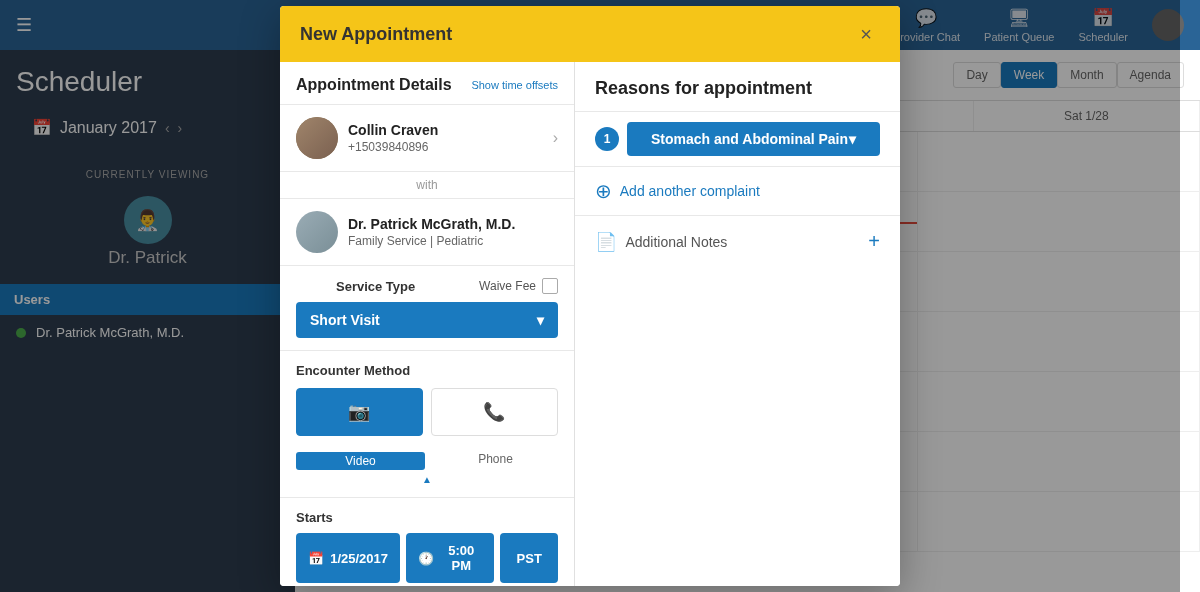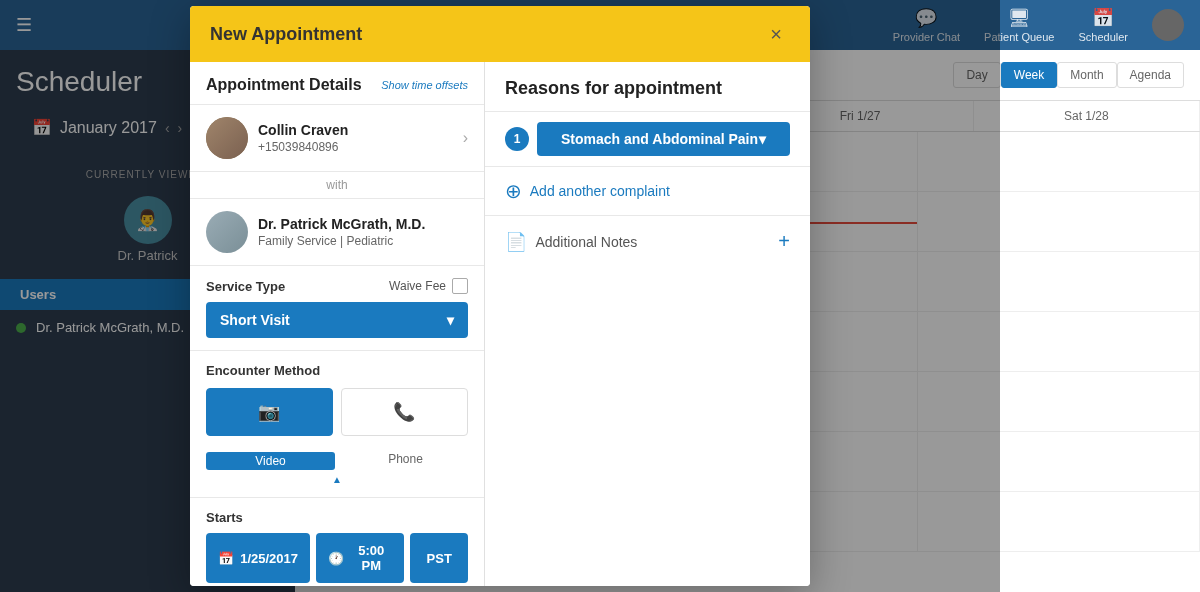--- a/index.html
+++ b/index.html
@@ -23,43 +23,43 @@
 
     .scheduler-main { display: flex; height: calc(592px - 50px); }
     .sidebar { width: 295px; background: #2e3d4f; height: 100%; }
     .sidebar-header { padding: 16px; color: white; }
     .sidebar-title { font-size: 28px; font-weight: 300; color: white; margin-bottom: 12px; }
     .sidebar-month { display: flex; align-items: center; gap: 8px; color: white; font-size: 16px; padding: 8px 16px; }
     .month-nav { color: #aaa; cursor: pointer; font-size: 14px; }
     .calendar-icon { font-size: 16px; }
     .currently-viewing { font-size: 10px; color: #aaa; text-align: center; padding: 8px; letter-spacing: 1px; text-transform: uppercase; }
     .provider-avatar { width: 48px; height: 48px; border-radius: 50%; background: #4a90a4; margin: 0 auto 4px; display: flex; align-items: center; justify-content: center; font-size: 20px; color: white; }
-    .provider-name-small { color: #ccc; font-size: 13px; text-align: left; }
-    .users-tab { background: #1a7abf; color: white; padding: 8px 20px; font-size: 13px; font-weight: 600; margin: 8px 0 0; }
+    .provider-name-small { color: #ccc; font-size: 17px; text-align: left; }
+    .users-tab { background: #1a7abf; color: white; padding: 8px 14px; font-size: 13px; font-weight: 600; margin: 8px 0 0; }
     .user-item { display: flex; align-items: center; gap: 10px; padding: 10px 16px; color: white; font-size: 13px; }
     .user-dot { width: 10px; height: 10px; border-radius: 50%; background: #4cae4c; }
 
     .calendar-area { flex: 1; background: white; }
     .calendar-header { display: flex; align-items: center; justify-content: space-between; padding: 12px 16px; border-bottom: 1px solid #ddd; }
     .avail-btn { color: #666; font-size: 13px; }
     .appt-btn { color: #666; font-size: 13px; }
     .view-buttons { display: flex; gap: 0; }
     .view-btn { padding: 5px 12px; border: 1px solid #ddd; background: white; color: #666; font-size: 12px; cursor: pointer; border-radius: 3px; }
     .view-btn.active { background: #1a7abf; color: white; border-color: #1a7abf; }
     .calendar-grid-header { display: flex; border-bottom: 1px solid #ddd; }
     .cal-col { flex: 1; text-align: center; padding: 8px; font-size: 12px; color: #666; border-right: 1px solid #eee; }
     .calendar-body { position: relative; }
     .cal-row { display: flex; height: 60px; border-bottom: 1px solid #eee; }
     .cal-time-col { width: 60px; }
     .cal-body-col { flex: 1; border-right: 1px solid #eee; position: relative; }
     .red-line { position: absolute; left: 0; right: 0; height: 2px; background: #e74c3c; top: 30px; }
 
     
     .modal-overlay {
-      position: absolute; top: 0; left: 0; width: 1000px; height: 592px;
+      position: absolute; top: 0; left: 0; width: 1180px; height: 592px;
       background: rgba(0,0,0,0.4); display: flex; align-items: center; justify-content: center;
       z-index: 100;
     }
     .modal {
       width: 620px; max-height: 580px; background: white; border-radius: 4px;
       box-shadow: 0 10px 40px rgba(0,0,0,0.3); overflow: hidden; position: relative;
       display: flex; flex-direction: column;
     }
     .modal-header {
       background: #f5c518; padding: 14px 20px; display: flex; align-items: center; justify-content: space-between;
@@ -71,21 +71,21 @@
     
     .modal-left {
       width: 295px; border-right: 1px solid #e0e0e0; padding: 0; overflow-y: auto;
       background: white;
     }
     .appt-details-header {
       display: flex; align-items: center; justify-content: space-between;
       padding: 14px 16px 10px; border-bottom: 1px solid #e8e8e8;
     }
     .appt-details-title { font-size: 16px; font-weight: 700; color: #222; }
-    .show-time-offsets { font-size: 11px; color: #1a7abf; cursor: pointer; font-style: italic; }
+    .show-time-offsets { font-size: 11px; color: #1a7abf; cursor: pointer; }
 
     .patient-row {
       display: flex; align-items: center; justify-content: space-between;
       padding: 12px 16px; border-bottom: 1px solid #e8e8e8;
     }
     .patient-info { display: flex; align-items: center; gap: 10px; }
     .patient-avatar { width: 42px; height: 42px; border-radius: 50%; background: #8b7355; display: flex; align-items: center; justify-content: center; overflow: hidden; }
     .patient-avatar-img { width: 100%; height: 100%; background: linear-gradient(135deg, #a0856b 0%, #7a6050 100%); border-radius: 50%; }
     .patient-name { font-size: 14px; font-weight: 700; color: #222; }
     .patient-phone { font-size: 12px; color: #666; margin-top: 2px; }
@@ -96,21 +96,21 @@
     .doctor-row {
       display: flex; align-items: center; gap: 10px;
       padding: 12px 16px; border-bottom: 1px solid #e8e8e8;
     }
     .doctor-avatar { width: 42px; height: 42px; border-radius: 50%; background: linear-gradient(135deg, #9aacb5 0%, #7a8f97 100%); }
     .doctor-name { font-size: 14px; font-weight: 700; color: #222; }
     .doctor-specialty { font-size: 12px; color: #666; margin-top: 2px; }
 
     .service-section { padding: 12px 16px; border-bottom: 1px solid #e8e8e8; }
     .service-row { display: flex; align-items: center; justify-content: space-between; margin-bottom: 8px; }
-    .service-label { font-size: 13px; font-weight: 600; color: #333; }
+    .service-label { font-size: 13px; font-weight: 600; color: #333; margin-left: 40px; }
     .waive-fee-row { display: flex; align-items: center; gap: 6px; }
     .waive-fee-label { font-size: 12px; color: #555; }
     .checkbox { width: 16px; height: 16px; border: 1px solid #aaa; border-radius: 2px; background: white; cursor: pointer; }
     .service-dropdown {
       width: 100%; background: #1a7abf; color: white; border: none; border-radius: 4px;
       padding: 10px 14px; font-size: 14px; font-weight: 600; cursor: pointer;
       display: flex; align-items: center; justify-content: space-between;
     }
     .dropdown-arrow { font-size: 14px; }
 

